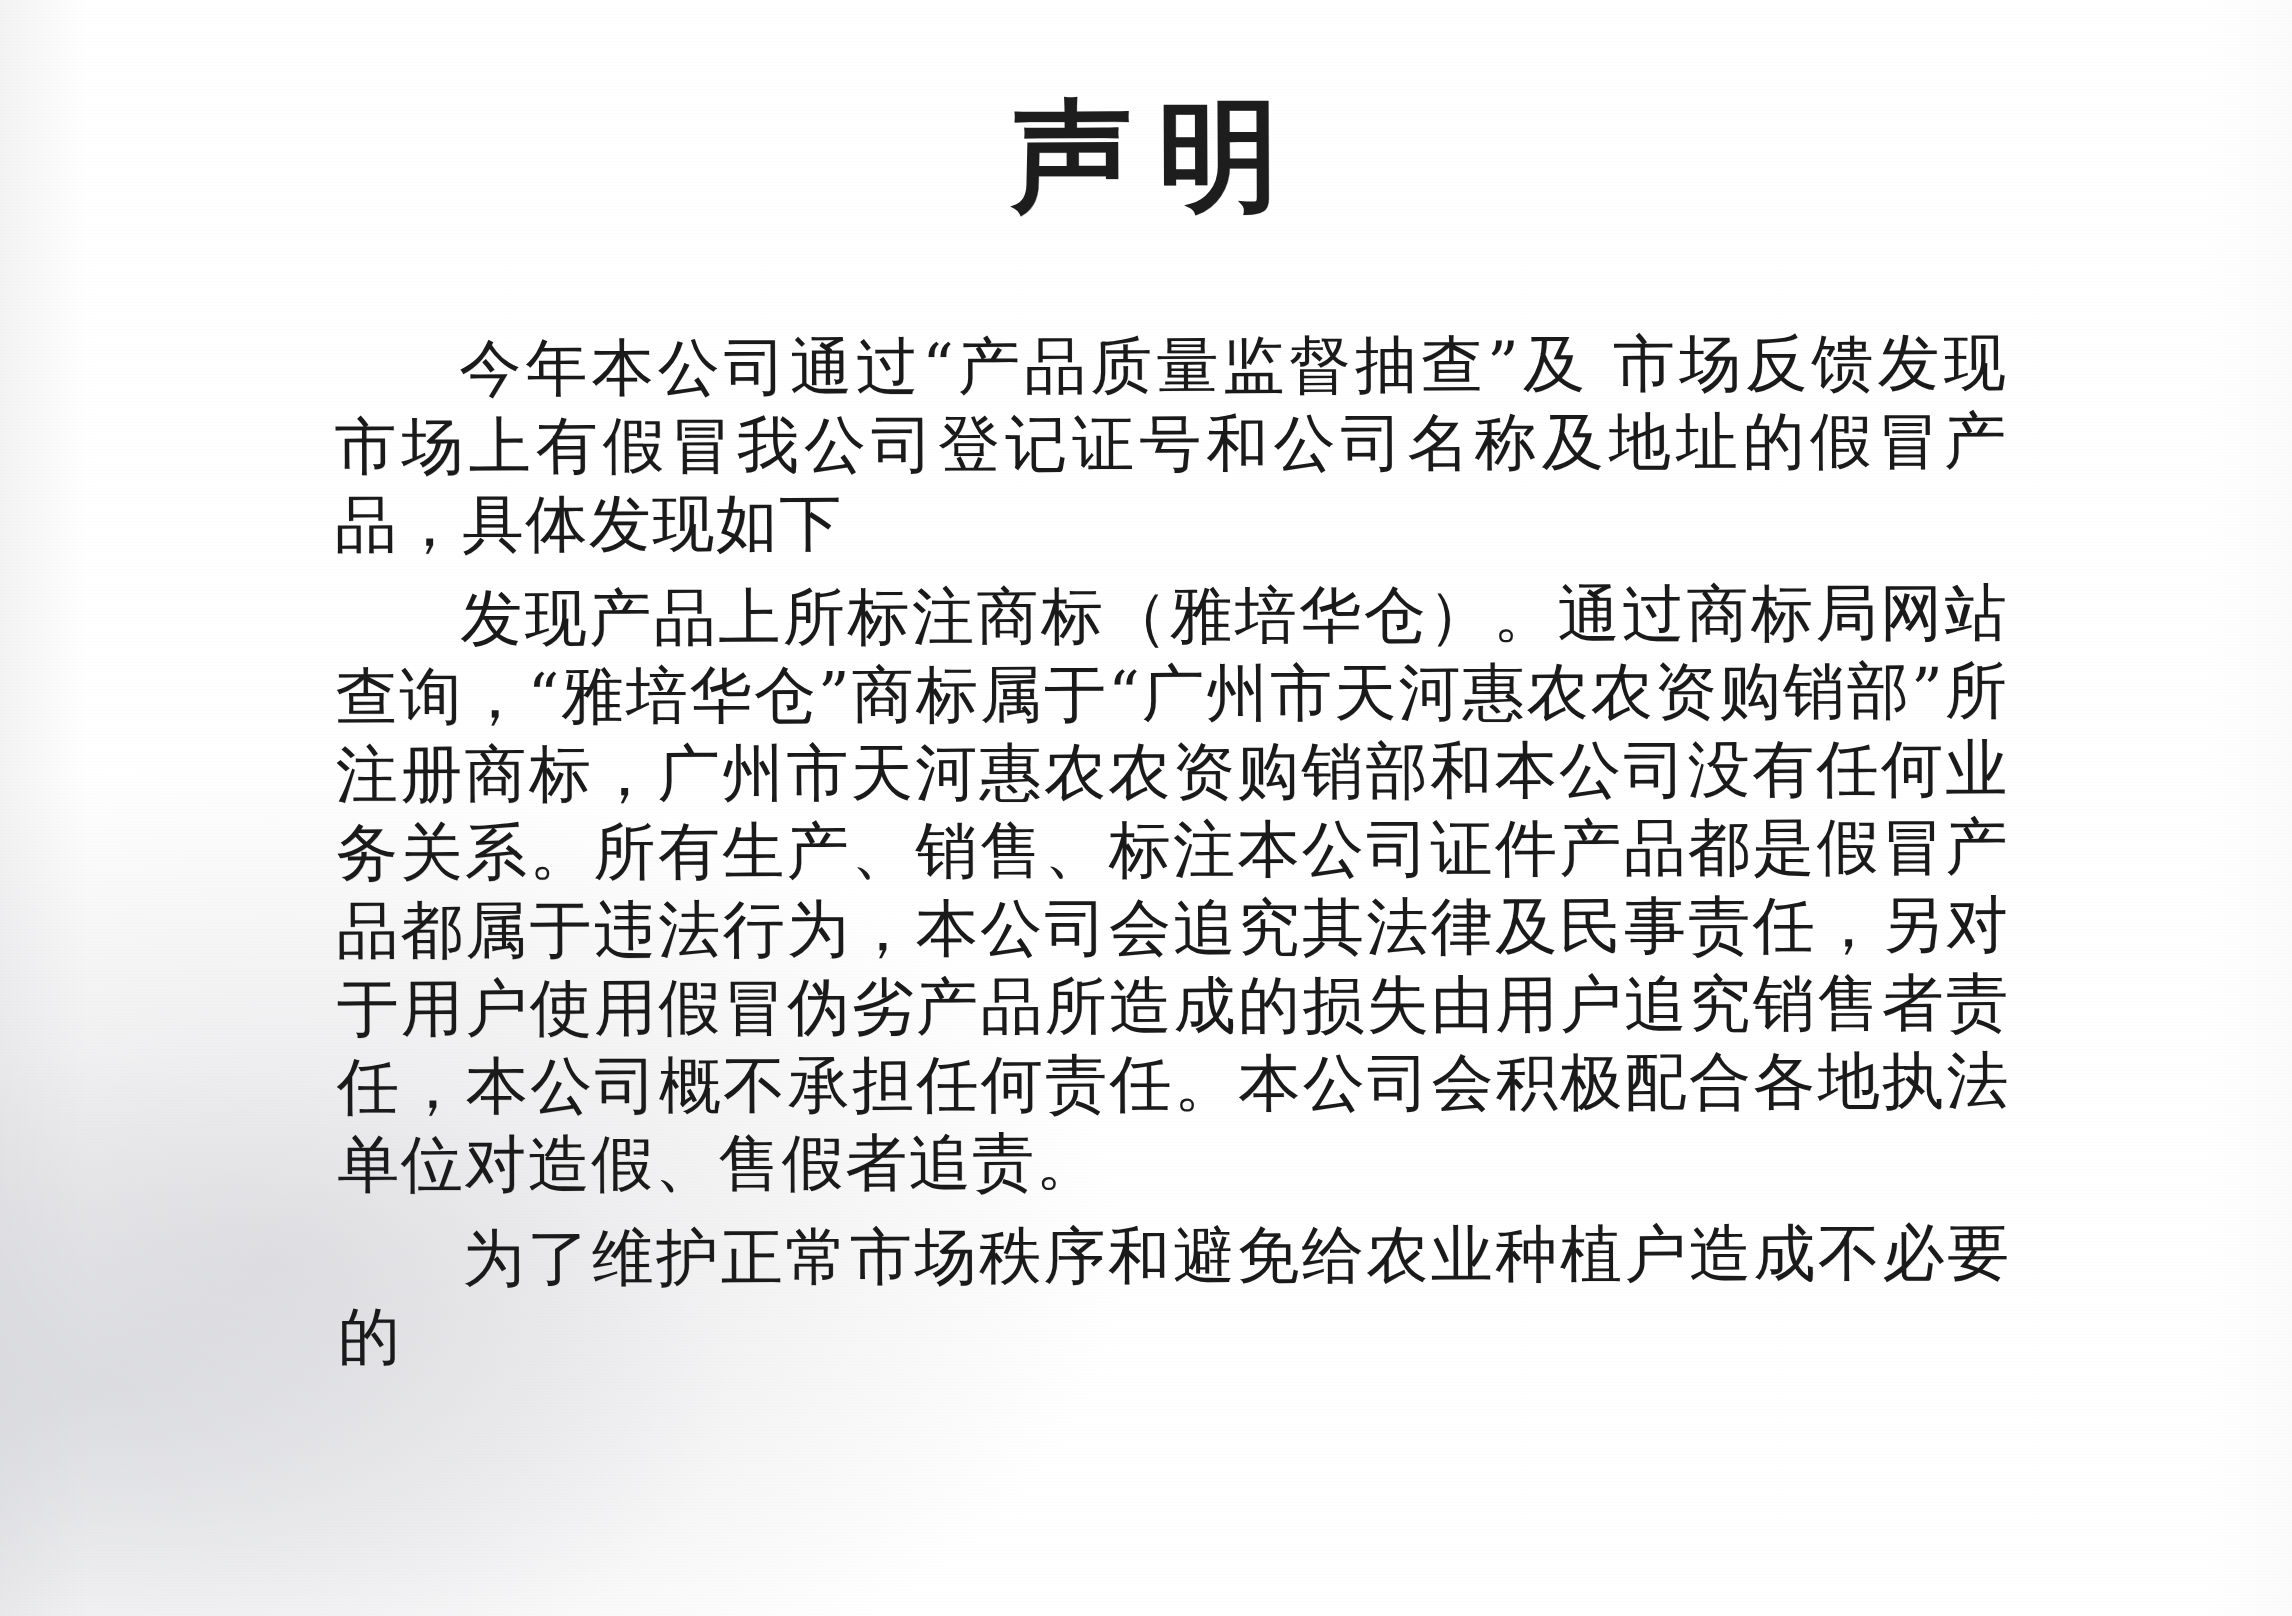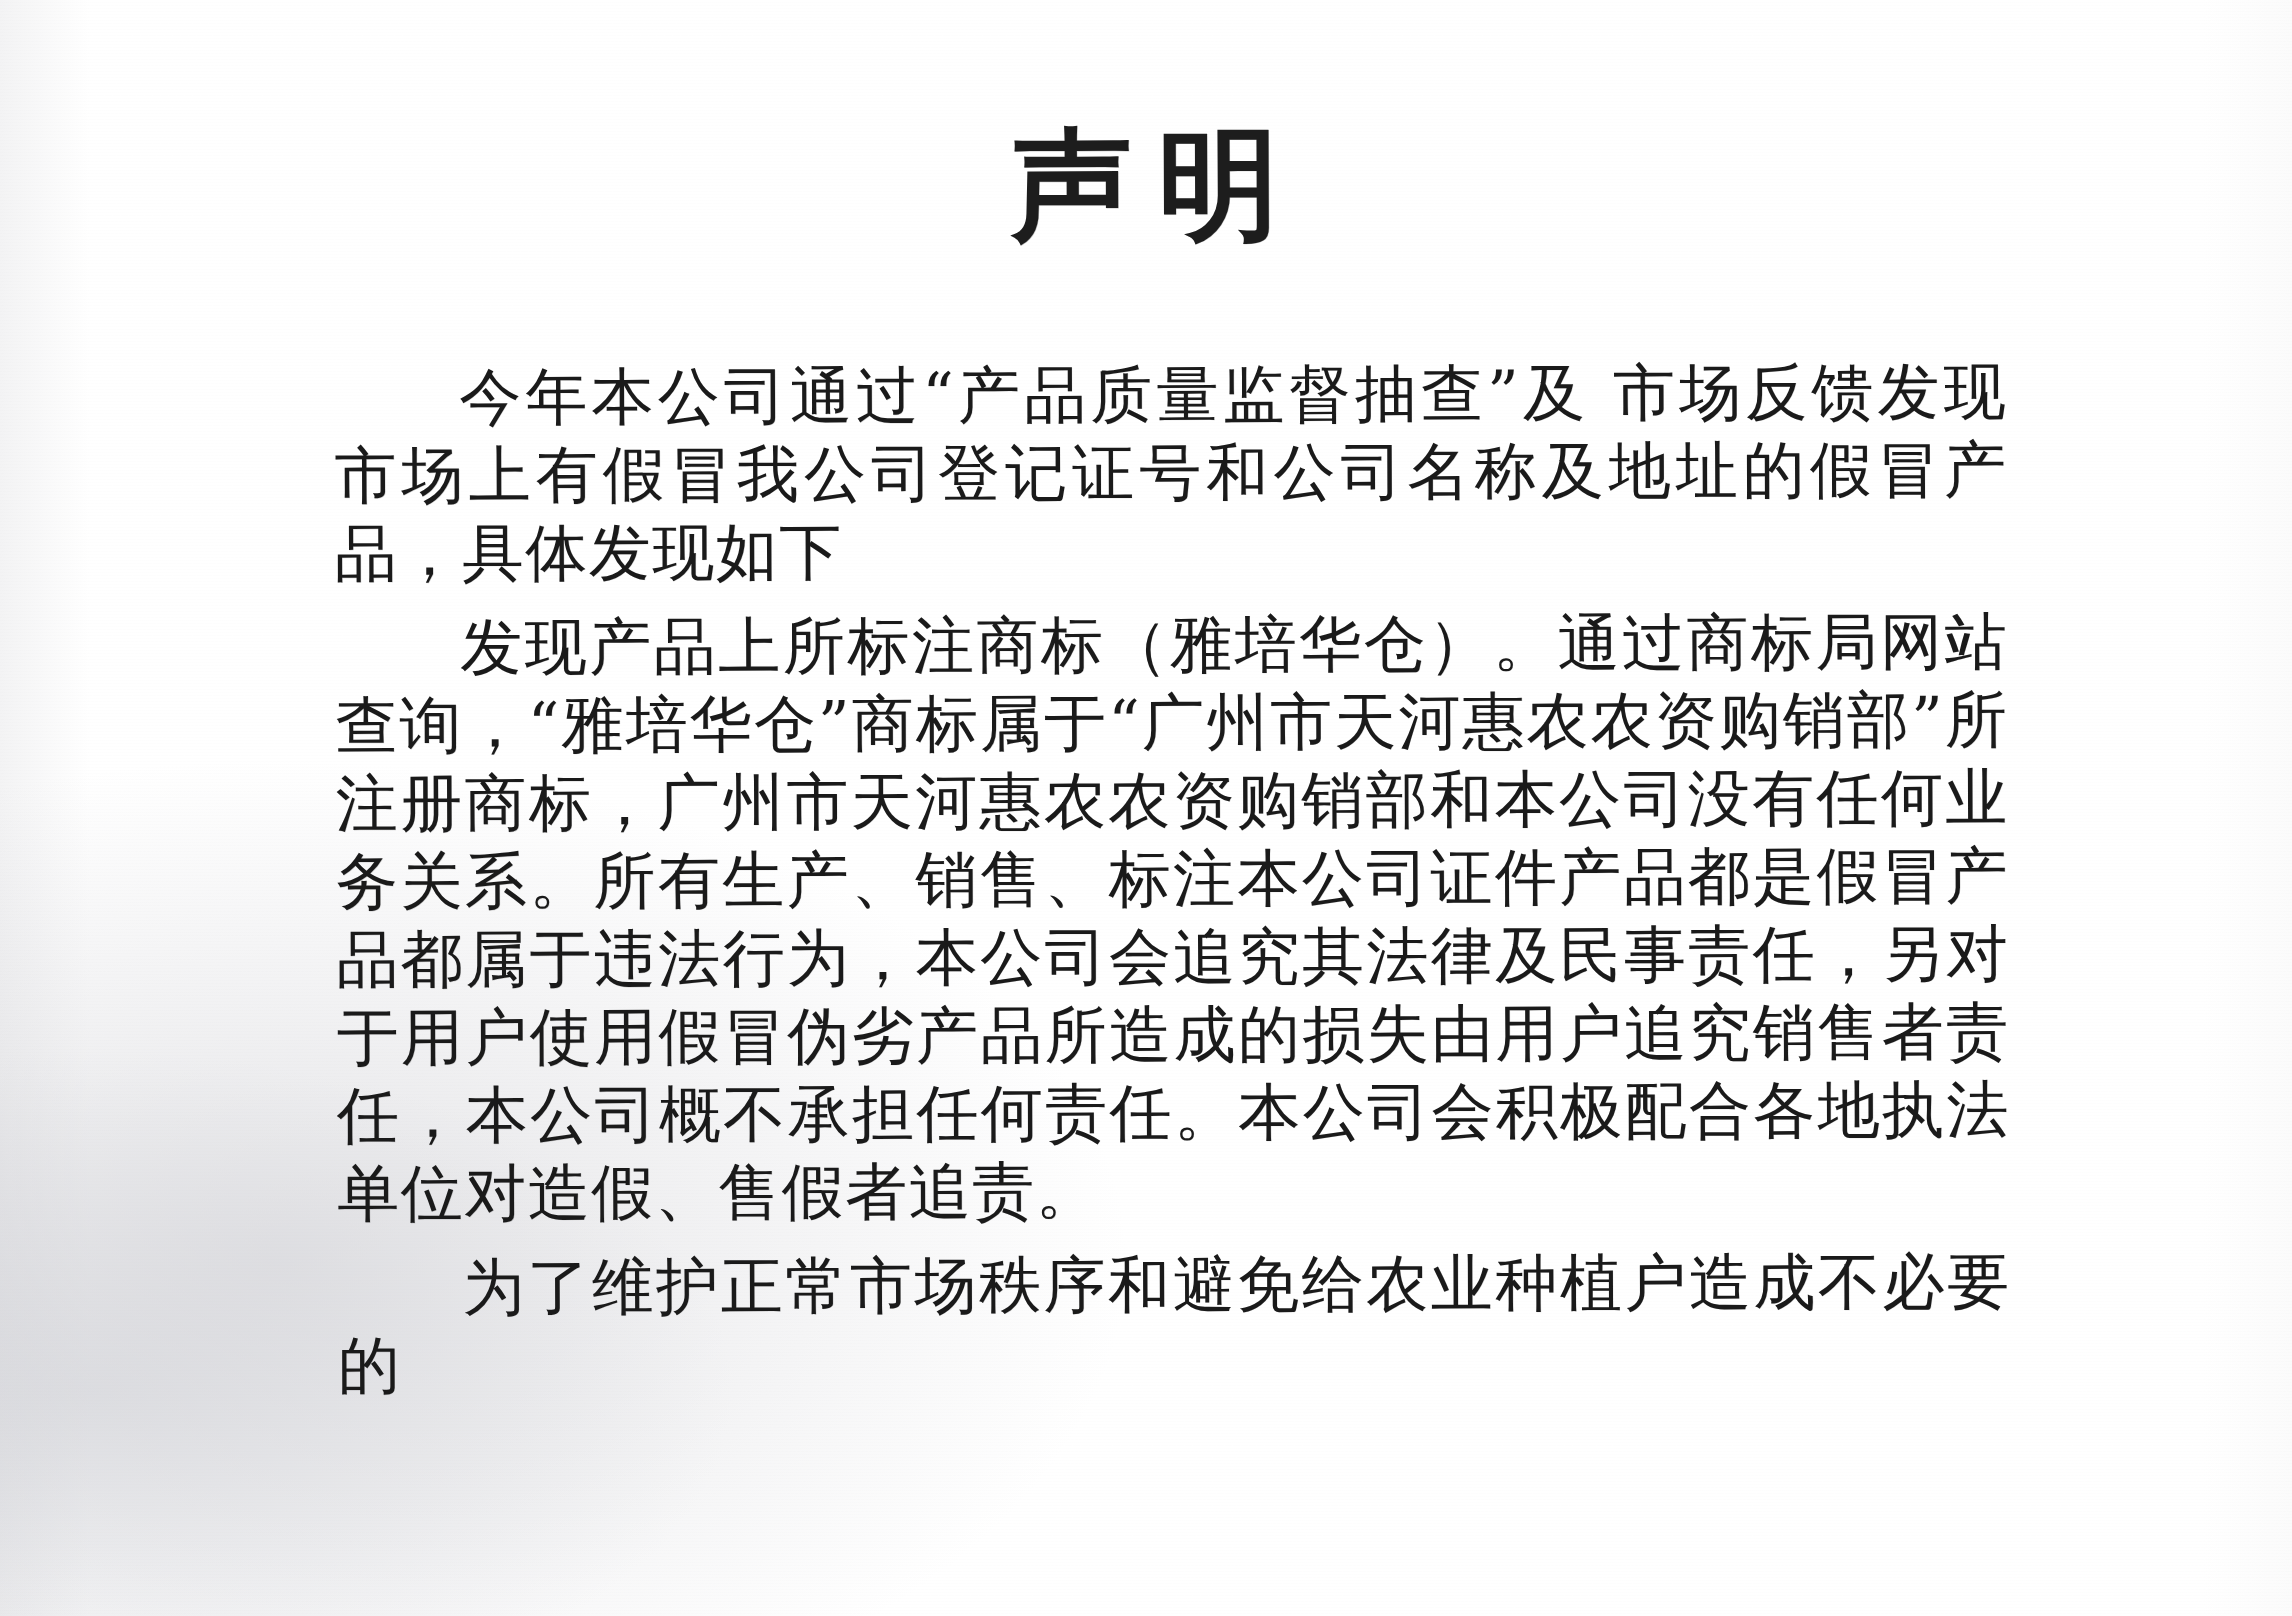--- a/index.html
+++ b/index.html
@@ -35,21 +35,20 @@
     background-image:
       repeating-linear-gradient(0deg, rgba(0,0,0,0.012) 0px, rgba(0,0,0,0.012) 1px, rgba(0,0,0,0) 1px, rgba(0,0,0,0) 3px);
   }
 
   .doc {
     position: absolute;
     left: 0;
     top: 0;
     width: 2293px;
     height: 1467px;
-    margin-top: 29px;
   }
 
   .doc-title {
     position: absolute;
     left: 0;
     top: 95px;
     width: 2293px;
     text-align: center;
     font-size: 121px;
     line-height: 1.0;

